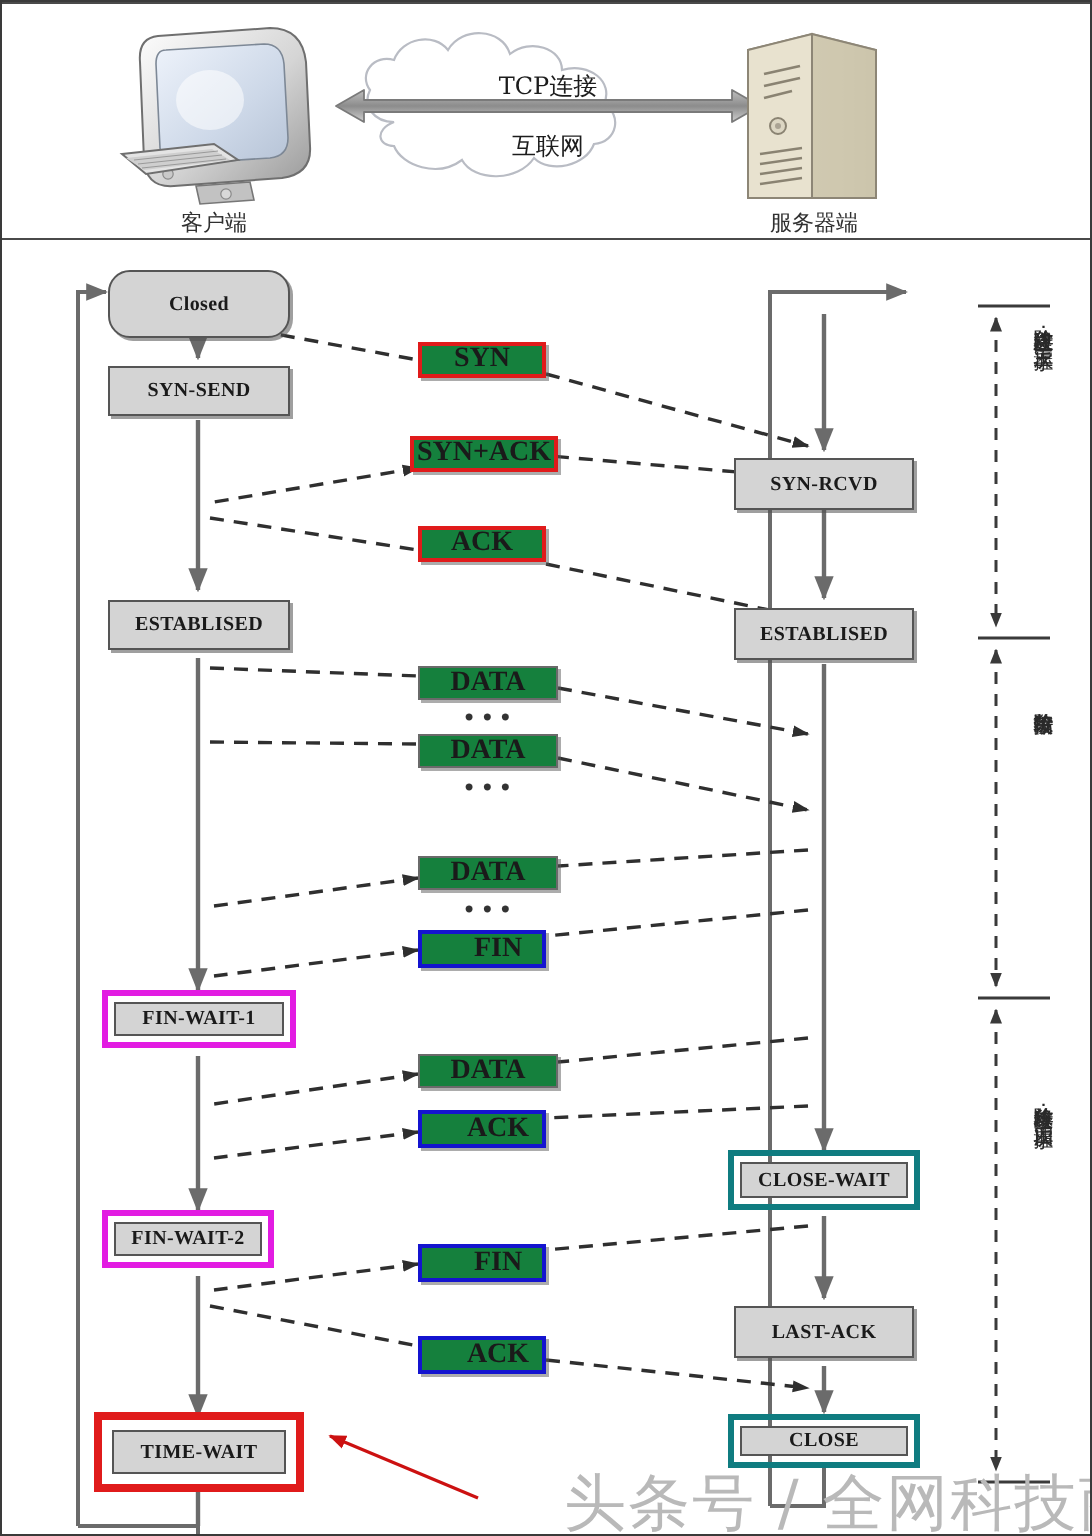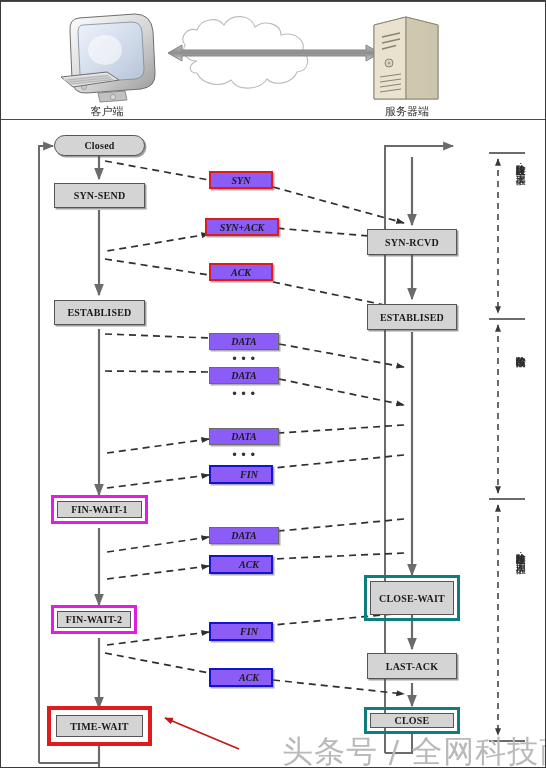--- a/index.html
+++ b/index.html
@@ -24,25 +24,25 @@
   .state.shadow{box-shadow:1.5px 1.5px 0 rgba(80,80,80,.55);}
 
   
   .frame{position:absolute;box-sizing:border-box;text-align:right;}
   .frame .state{left:3px;top:3px;right:3px;bottom:3px;width:auto;height:auto;}
   .frame.red{border:3px solid #e01b1b;}
   .frame.magenta{border:3px solid #e21ce2;}
   .frame.teal{border:3px solid #0f7c80;}
 
   
-  .msg{position:absolute;box-sizing:border-box;background:#8b5cf6;
+  .msg{position:absolute;box-sizing:border-box;background:#15803d;
        display:flex;align-items:center;justify-content:center;
-       font-size:10px;color:#1a1a1a;white-space:nowrap;
+       font-size:14px;color:#1a1a1a;white-space:nowrap;
        font-family:"Liberation Serif","DejaVu Serif",serif;font-weight:bold;
-       box-shadow:1.5px 1.5px 0 rgba(90,90,90,.5);font-style:italic;}
+       box-shadow:1.5px 1.5px 0 rgba(90,90,90,.5);}
   .msg.redb{border:2.5px solid #e01b1b;}
   .msg.blueb{border:2.5px solid #1414cf;padding-left:16px;}
   .msg.grayb{border:1.5px solid #6a6a6a;}
 
   .dots{position:absolute;font-size:12px;color:#333;letter-spacing:2px;
         font-family:"DejaVu Sans","Liberation Sans",sans-serif;line-height:1;}
 
   
   .phase-label{position:absolute;writing-mode:vertical-rl;text-orientation:upright;
                font-size:10px;color:#2a2a2a;line-height:1.12;white-space:nowrap;
@@ -155,20 +155,22 @@
           <path d="M379,86 L400,83"></path>
           <path d="M379,91 L400,88"></path>
       </g>
       <path d="M405,16 L437,24 L437,98 L405,98 Z" fill="#cdc6ad" opacity=".85" stroke="#8d8676" stroke-width="1"></path>
     </g>
   </svg>
 
   <div class="devlabel" style="left:66px;top:103px;width:80px;">客户端</div>
   <div class="devlabel" style="left:365px;top:103px;width:82px;">服务器端</div>
 
+  <div class="cloudtxt" style="left:203px;top:34px;width:140px;">TCP连接</div>
+  <div class="cloudtxt" style="left:203px;top:64px;width:140px;">互联网</div>
 
   <svg class="layer" viewBox="0 0 546 768">
 
     <g stroke="#6b6b6b" stroke-width="2.2" fill="none">
       <path d="M98,155 L98,178" marker-end="url(#ah-flow)"></path>
       <path d="M98,209 L98,294" marker-end="url(#ah-flow)"></path>
       <path d="M98,328 L98,494" marker-end="url(#ah-flow)"></path>
       <path d="M98,527 L98,604" marker-end="url(#ah-flow)"></path>
       <path d="M98,637 L98,707" marker-end="url(#ah-flow)"></path>
       <path d="M98,745 L98,762"></path>
@@ -240,21 +242,21 @@
       <path d="M497,158 L497,312" marker-start="url(#ah-dark)" marker-end="url(#ah-dark)"></path>
       <path d="M497,324 L497,492" marker-start="url(#ah-dark)" marker-end="url(#ah-dark)"></path>
       <path d="M497,504 L497,734" marker-start="url(#ah-dark)" marker-end="url(#ah-dark)"></path>
     </g>
 
     <g>
       <path d="M238,748 L164,717" stroke="#cc1111" stroke-width="1.6" fill="none" marker-end="url(#ah-red)"></path>
     </g>
   </svg>
 
-  <div class="state rounded shadow" style="left:53px;top:134px;width:91px;height:21px;">Closed</div>
+  <div class="state rounded shadow" style="left:53px;top:134px;width:91px;height:34px;">Closed</div>
 
   <div class="state shadow" style="left:53px;top:182px;width:91px;height:25px;">SYN-SEND</div>
 
   <div class="state shadow" style="left:53px;top:299px;width:91px;height:25px;">ESTABLISED</div>
 
   <div class="frame magenta" style="left:50px;top:494px;width:97px;height:29px;">
     <div class="state">FIN-WAIT-1</div>
   </div>
 
   <div class="frame magenta" style="left:50px;top:604px;width:86px;height:29px;">
@@ -263,21 +265,21 @@
 
   <div class="frame red" style="left:46px;top:705px;width:105px;height:40px;border-width:4px;">
     <div class="state" style="left:5px;top:5px;right:5px;bottom:5px;">TIME-WAIT</div>
   </div>
 
 
   <div class="state shadow" style="left:366px;top:228px;width:90px;height:26px;">SYN-RCVD</div>
 
   <div class="state shadow" style="left:366px;top:303px;width:90px;height:26px;">ESTABLISED</div>
 
-  <div class="frame teal" style="left:363px;top:574px;width:96px;height:46px;">
+  <div class="frame teal" style="left:363px;top:574px;width:96px;height:30px;">
     <div class="state">CLOSE-WAIT</div>
   </div>
 
   <div class="state shadow" style="left:366px;top:652px;width:90px;height:26px;">LAST-ACK</div>
 
   <div class="frame teal" style="left:363px;top:706px;width:96px;height:27px;">
     <div class="state">CLOSE</div>
   </div>
 
   <div class="msg redb" style="left:208px;top:170px;width:64px;height:18px;">SYN</div>

